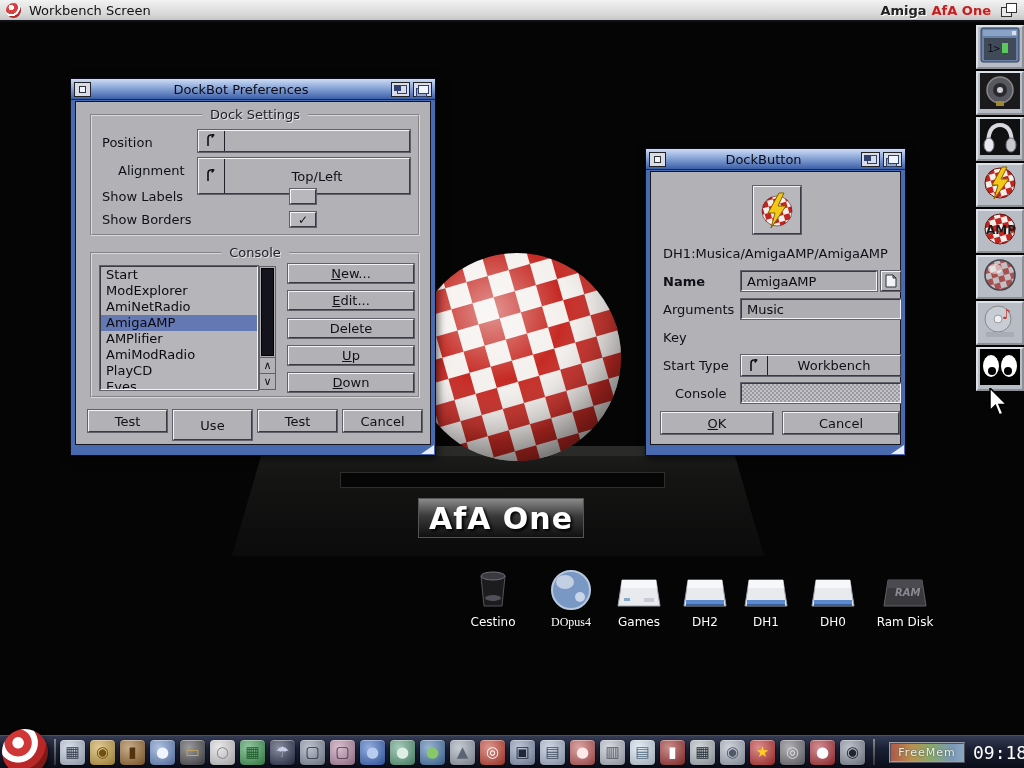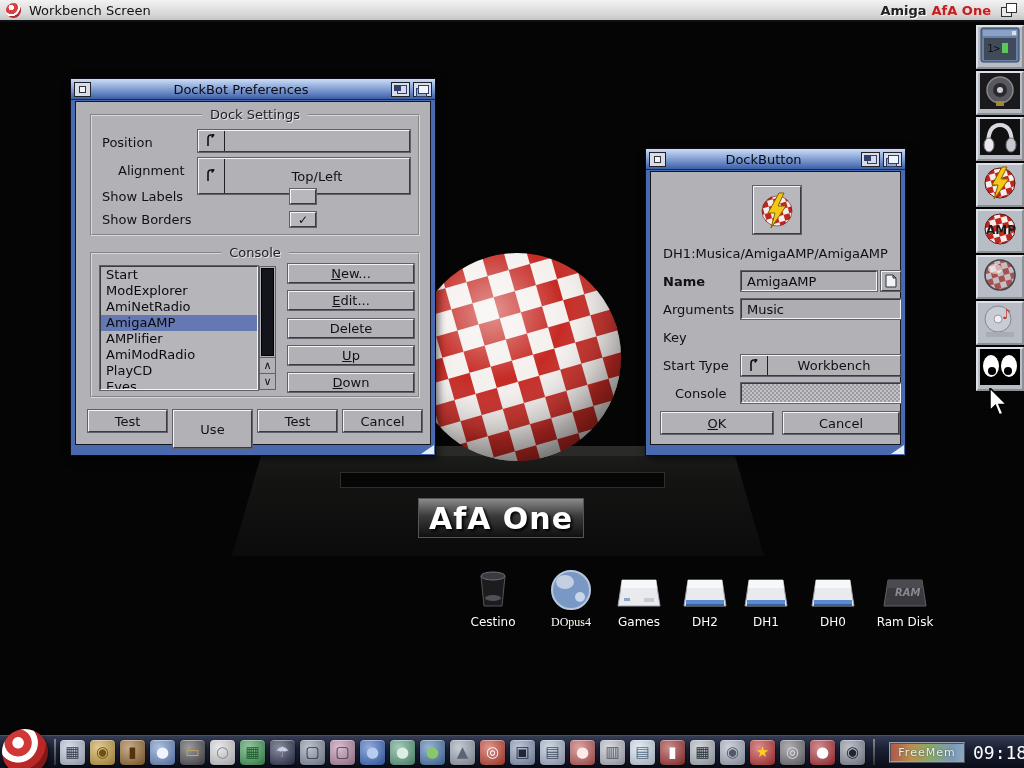--- a/index.html
+++ b/index.html
@@ -226,21 +226,21 @@
             <div class="btn" style="height: 19px;"><u>E</u>dit...</div>
             <div class="btn" style="height: 19px;">Delete</div>
             <div class="btn" style="height: 19px;"><u>U</u>p</div>
             <div class="btn" style="height: 19px;"><u>D</u>own</div>
           </div>
       </div>
 
       <div id="footer-buttons" style="position:absolute; left:12px; top:308px; width:334px; height:22px;
            display:flex; justify-content:space-between;">
           <div class="btn" style="width: 79px; height: 22px;">Test</div>
-          <div class="btn" style="width: 79px; height: 38px;">Use</div>
+          <div class="btn" style="width: 79px; height: 30px;">Use</div>
           <div class="btn" style="width: 79px; height: 22px;">Test</div>
           <div class="btn" style="width: 79px; height: 22px;">Cancel</div>
         </div>
     </div>
     <div class="resize"></div>
   </div>
 
   <div class="awin" style="left:645px; top:148px; width:261px; height:308px;">
     <div class="tbar">
       <div class="close">

